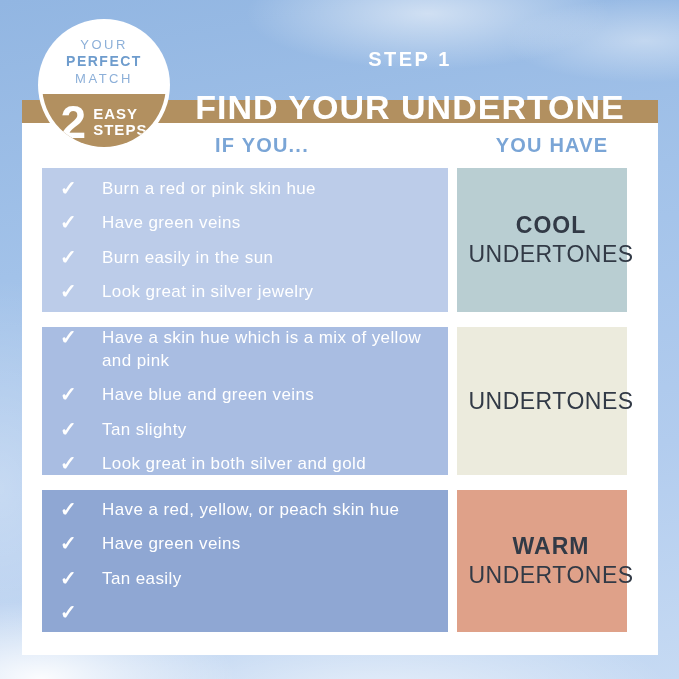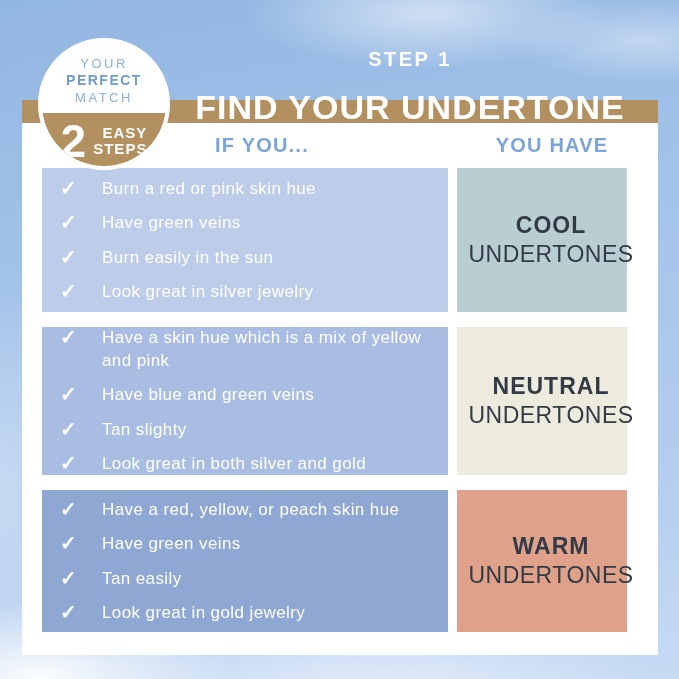--- a/index.html
+++ b/index.html
@@ -19,31 +19,31 @@
 
   .panel { position:absolute; left:22px; top:100px; width:636px; height:555px; background:#ffffff; }
   .tan-bar { position:absolute; left:22px; top:100px; width:636px; height:23px; background:var(--tan); }
 
   
   .header { position:absolute; left:155px; top:48px; width:510px; text-align:center; color:#ffffff; }
   .step-label { font-size:20px; font-weight:bold; letter-spacing:2.5px; }
   .page-title { font-size:34px; font-weight:bold; letter-spacing:1px; margin-top:17px; }
 
   
-  .badge { position:absolute; left:38px; top:38px; width:132px; height:132px; border-radius:50%;
+  .badge { position:absolute; left:38px; top:19px; width:132px; height:132px; border-radius:50%;
     background:#ffffff; z-index:3; }
   .badge-inner { position:absolute; inset:4px; border-radius:50%; overflow:hidden; background:#ffffff; }
   .badge-tan { position:absolute; left:0; right:0; top:71px; bottom:0; background:var(--tan); }
   .badge-top { position:absolute; top:13px; left:0; right:0; text-align:center; }
   .badge-line1, .badge-line3 { font-size:13px; letter-spacing:2.5px; color:var(--badge_text_blue); line-height:17px; }
   .badge-line2 { font-size:14px; font-weight:bold; letter-spacing:1.5px; color:var(--badge_bold_blue); line-height:17px; }
   .badge-steps { position:absolute; left:0; right:0; top:74px; height:50px; display:flex;
     align-items:center; justify-content:center; gap:7px; color:#ffffff; }
   .badge-number { font-size:46px; font-weight:bold; line-height:1; }
-  .badge-steps-words { text-align:right; font-weight:bold; font-size:15px; letter-spacing:1px; line-height:16px; }
+  .badge-steps-words { text-align:left; font-weight:bold; font-size:15px; letter-spacing:1px; line-height:16px; }
 
   
   .col-head { position:absolute; top:134px; font-size:20px; font-weight:bold;
     letter-spacing:1.2px; color:var(--heading_blue); text-align:center; }
   .col-head.left { left:59px; width:406px; }
   .col-head.right { left:467px; width:170px; }
 
   
   .criteria-box { position:absolute; left:42px; width:406px; display:flex; flex-direction:column;
     justify-content:center; gap:11px; padding:0 24px 0 18px; }
@@ -136,42 +136,40 @@
       <div class="criteria-item">
         <span class="check">✓</span>
         <span class="crit-text">Tan slighty</span>
       </div>
       <div class="criteria-item">
         <span class="check">✓</span>
         <span class="crit-text">Look great in both silver and gold</span>
       </div>
     </div>
     <div class="result-box">
-      <div class="result-word">NEUTRAL</div>
       <div class="result-label">UNDERTONES</div>
     </div>
   </div>
 
   <div class="row3">
     <div class="criteria-box">
       <div class="criteria-item">
         <span class="check">✓</span>
         <span class="crit-text">Have a red, yellow, or peach skin hue</span>
       </div>
       <div class="criteria-item">
         <span class="check">✓</span>
         <span class="crit-text">Have green veins</span>
       </div>
       <div class="criteria-item">
         <span class="check">✓</span>
         <span class="crit-text">Tan easily</span>
       </div>
       <div class="criteria-item">
         <span class="check">✓</span>
-        <span class="crit-text">Look great in gold jewelry</span>
       </div>
     </div>
     <div class="result-box">
       <div class="result-word">WARM</div>
       <div class="result-label">UNDERTONES</div>
     </div>
   </div>
 </div>
 
 </body></html>

